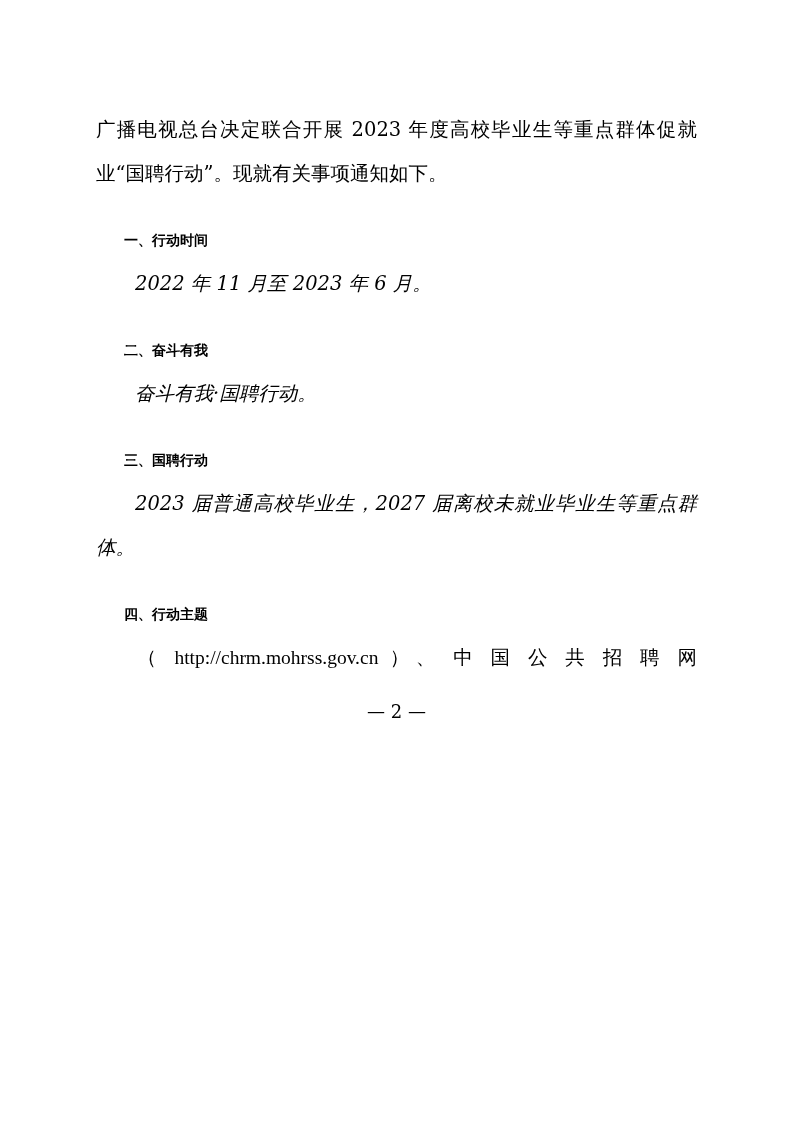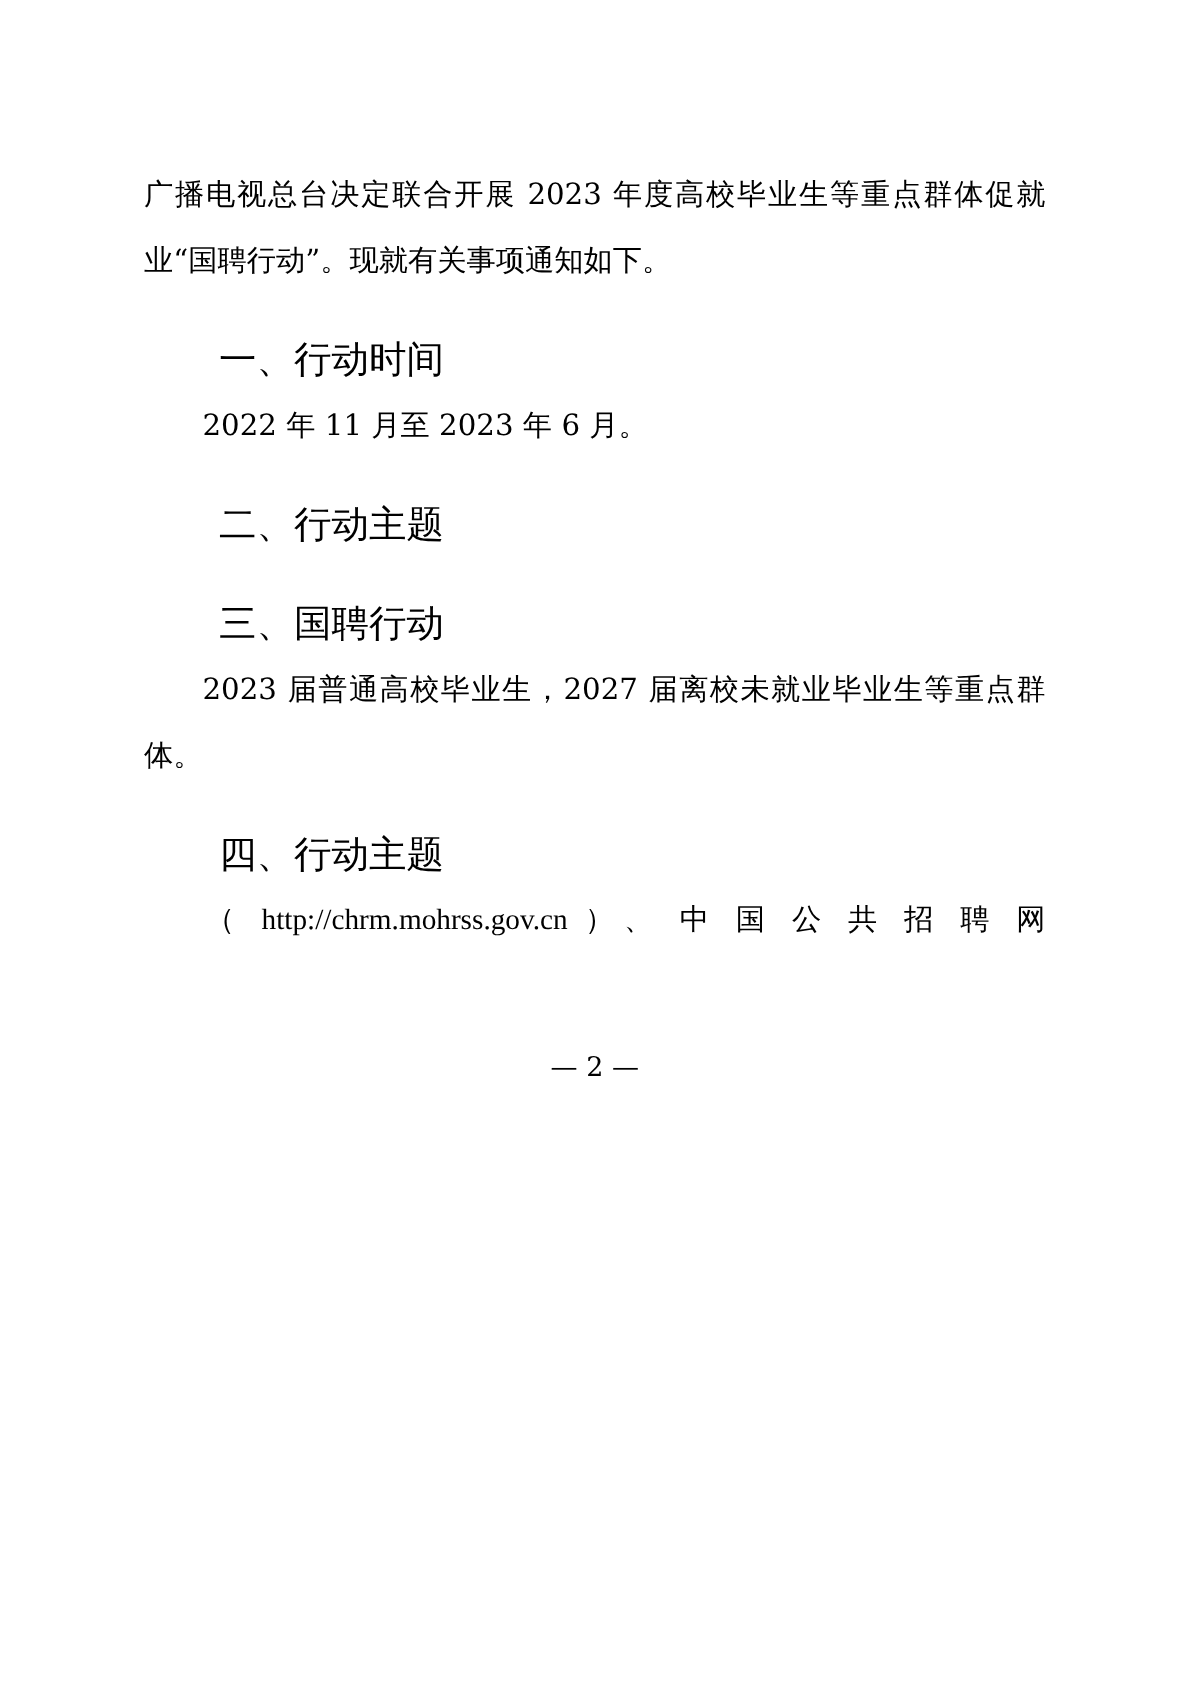--- a/index.html
+++ b/index.html
@@ -27,26 +27,27 @@
     text-align: justify;
     text-justify: inter-ideograph;
   }
   .para {
     margin: 0;
     text-align: justify;
     text-justify: inter-ideograph;
   }
   .para.indent {
     text-indent: 2em;
+    font-style: italic;
   }
   .heading {
     margin: 0;
-    font-weight: normal;
+    font-weight: bold;
     text-indent: 2em;
-    font-size: 25px;
+    font-size: 14px;
     line-height: 44px;
   }
   .sec-gap {
     height: 22px;
   }
   .url {
     font-family: "Liberation Serif", "DejaVu Serif", serif;
   }
   .spread {
     text-align: justify;
@@ -73,21 +74,22 @@
 
     <p class="para">广播电视总台决定联合开展 2023 年度高校毕业生等重点群体促就业“国聘行动”。现就有关事项通知如下。</p>
 
     <div class="sec-gap"></div>
 
     <p class="heading">一、行动时间</p>
     <p class="para indent">2022 年 11 月至 2023 年 6 月。</p>
 
     <div class="sec-gap"></div>
 
-    <p class="heading">二、行动主题</p>
+    <p class="heading">二、奋斗有我</p>
+    <p class="para indent">奋斗有我·国聘行动。</p>
 
     <div class="sec-gap"></div>
 
     <p class="heading">三、国聘行动</p>
     <p class="para indent">2023 届普通高校毕业生，2027 届离校未就业毕业生等重点群体。</p>
 
     <div class="sec-gap"></div>
 
     <p class="heading">四、行动主题</p>
     <p class="para spread url">（ http://chrm.mohrss.gov.cn ）、 中 国 公 共 招 聘 网</p>

